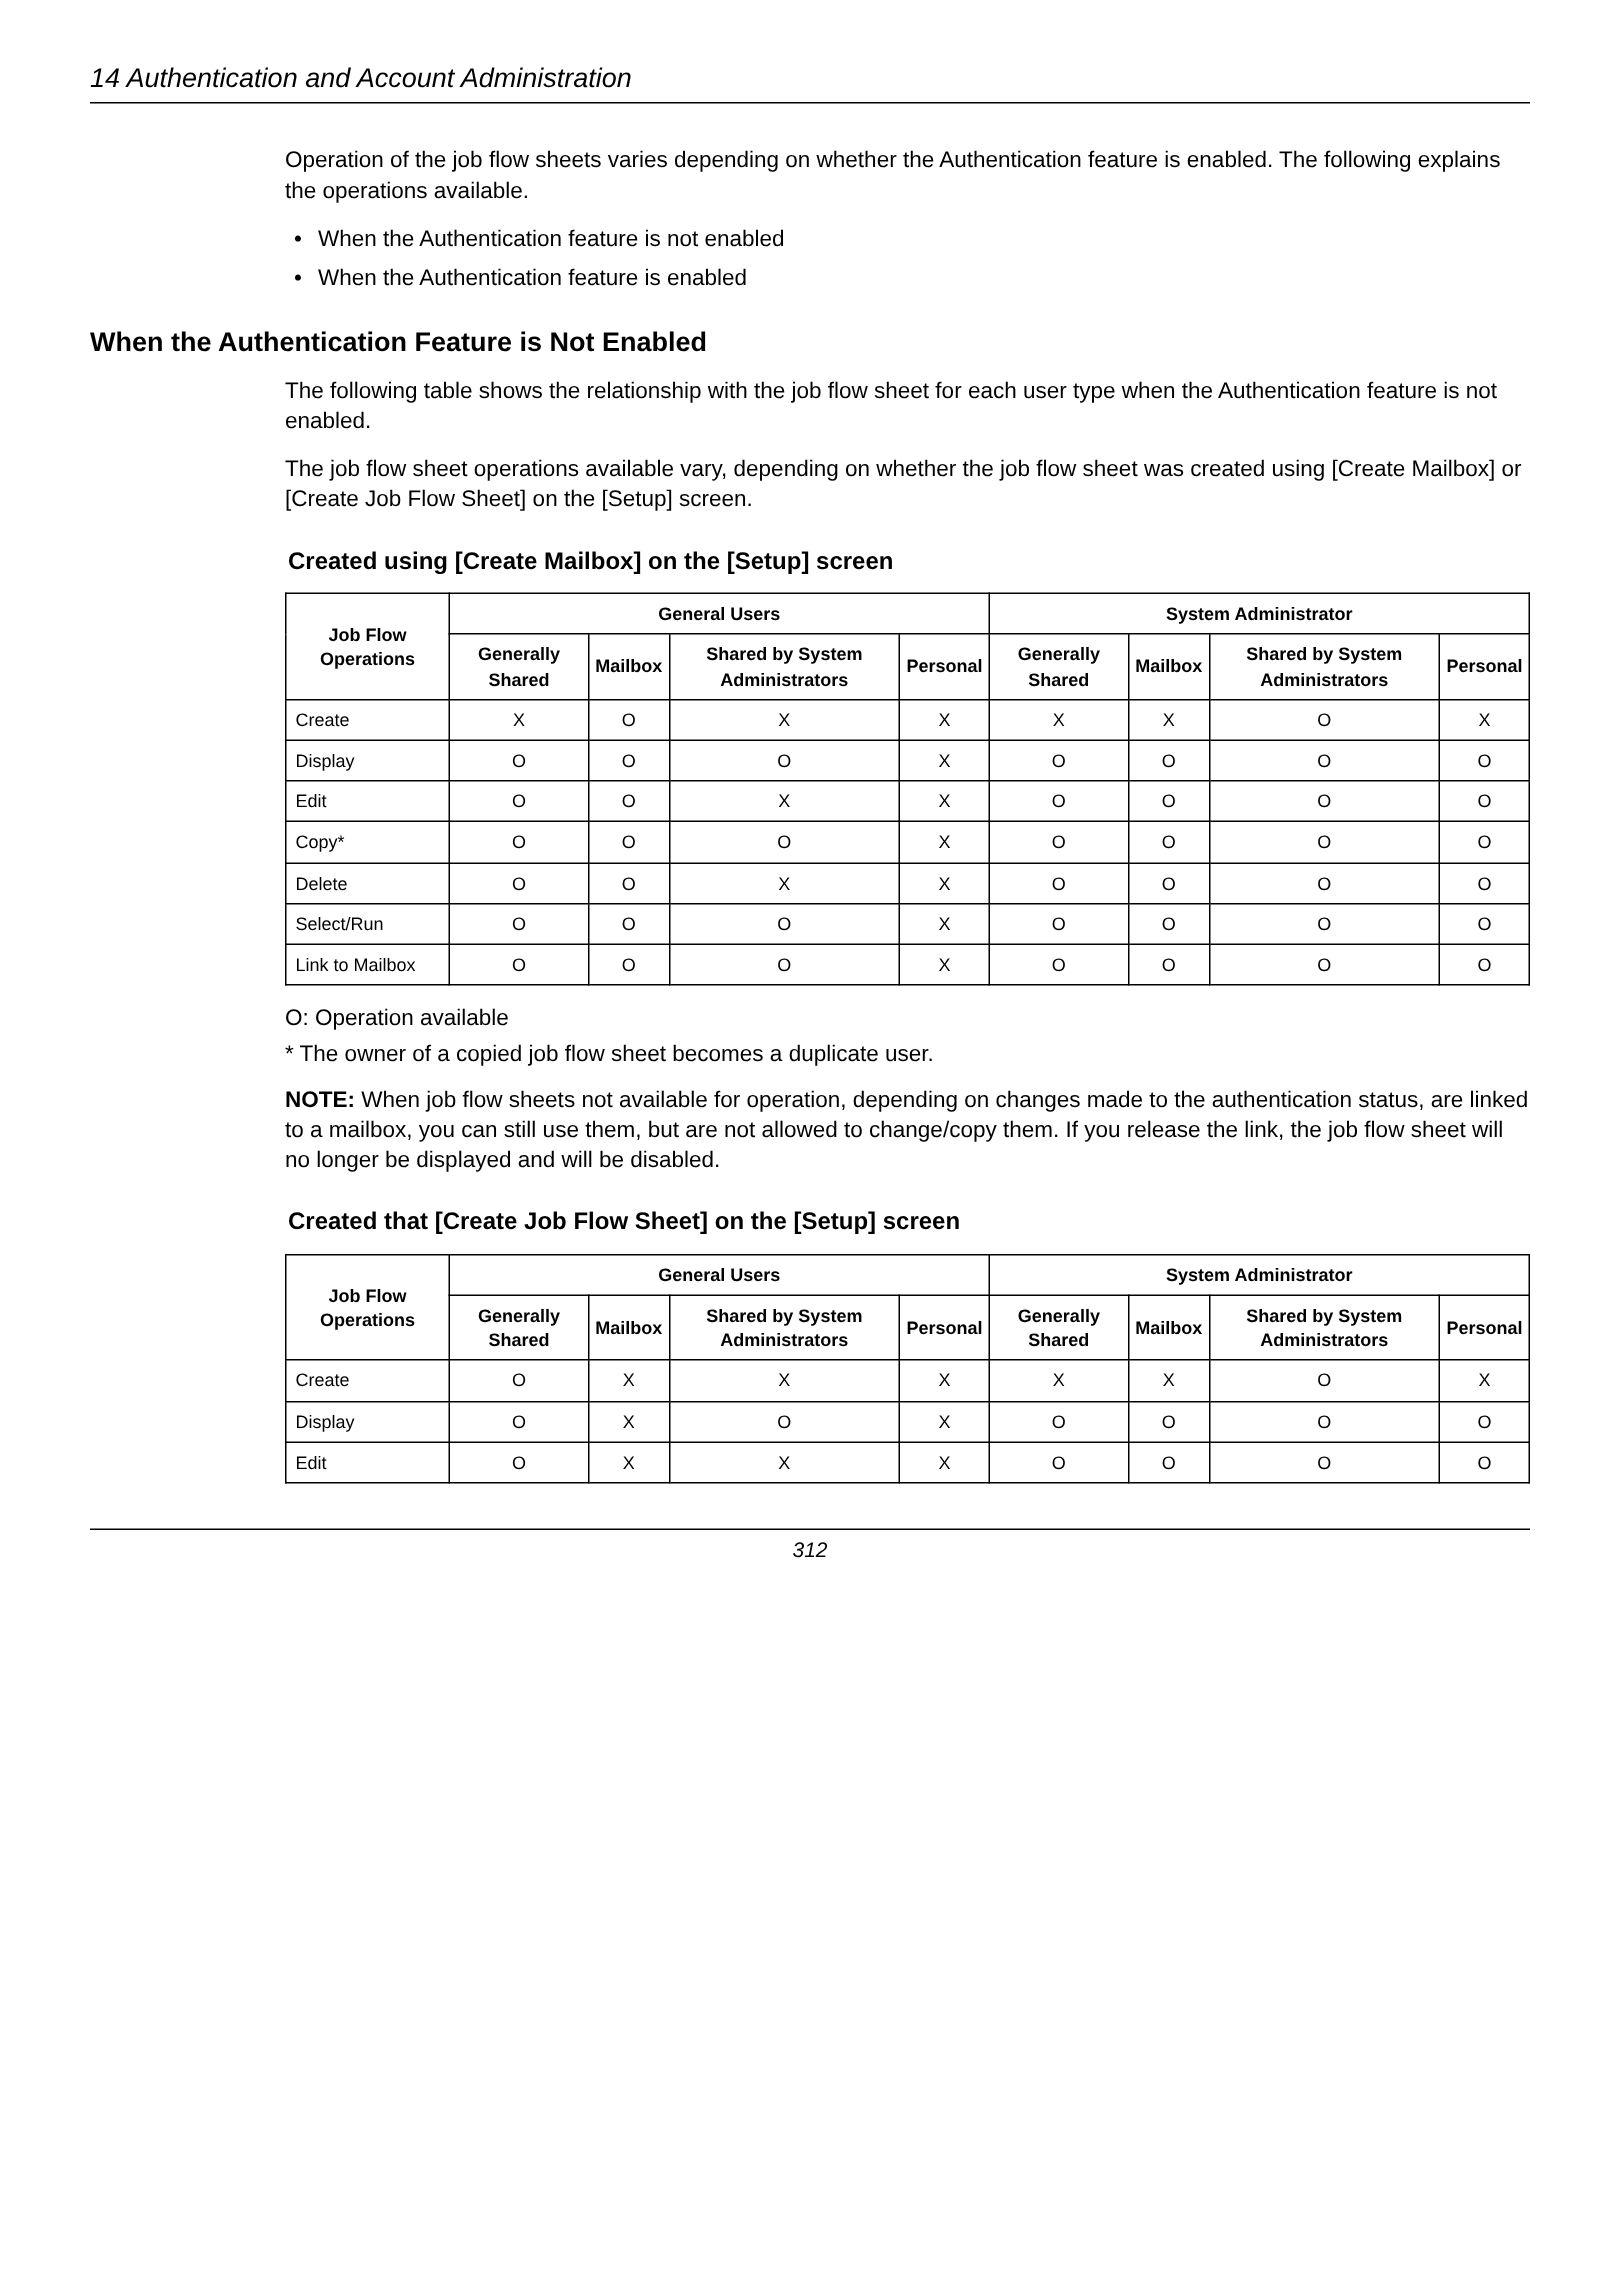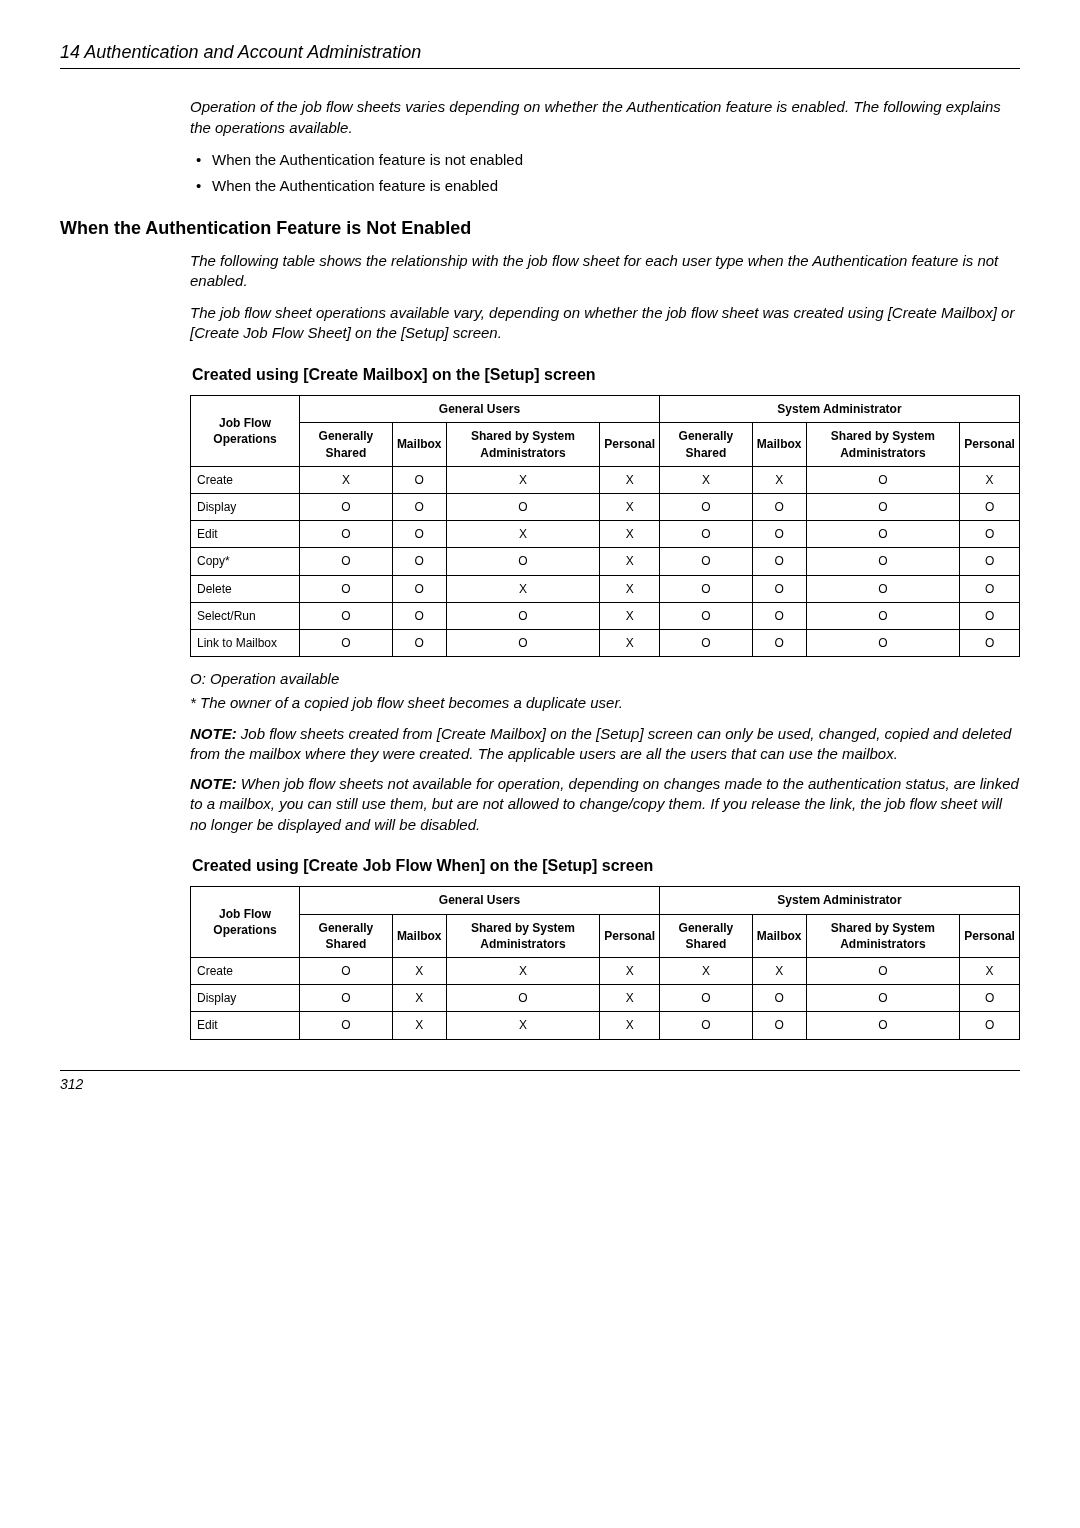--- a/index.html
+++ b/index.html
@@ -17,21 +17,21 @@
     font-size: 18px;
     margin-bottom: 4px;
   }
   .top-rule {
     border-top: 1px solid #000;
     margin-bottom: 28px;
   }
   .content-indent {
     margin-left: 130px;
   }
-  p { margin: 0 0 12px 0; font-style: italic; }
+  p { margin: 0 0 12px 0; }
   ul.bullets {
     list-style: none;
     padding-left: 0;
     margin: 0 0 20px 0;
   }
   ul.bullets li {
     padding-left: 22px;
     position: relative;
     margin-bottom: 6px;
   }
@@ -71,20 +71,21 @@
     margin-top: 32px;
   }
   .legend { margin: 4px 0; }
   .note { margin: 10px 0; }
   .footer {
     border-top: 1px solid #000;
     margin-top: 30px;
     padding-top: 4px;
     font-size: 14px;
     font-style: italic;
+    text-align: center;
   }
 </style>
 </head>
 <body>
 
 <div class="header-line">14  Authentication and Account Administration</div>
 <div class="top-rule"></div>
 
 <div class="content-indent">
 
@@ -199,28 +200,24 @@
           <td>O</td>
         </tr>
       </tbody>
   </table>
 
   <p class="legend">O: Operation available</p>
   <p class="legend">*  The owner of a copied job flow sheet becomes a duplicate user.</p>
 
   <p class="note">
     <b>NOTE:</b>
-    <span>Job flow sheets created from [Create Mailbox] on the [Setup] screen can only be used, changed, copied and deleted from the mailbox where they were created. The applicable users are all the users that can use the mailbox.</span>
-  </p>
-  <p class="note">
-    <b>NOTE:</b>
     <span>When job flow sheets not available for operation, depending on changes made to the authentication status, are linked to a mailbox, you can still use them, but are not allowed to change/copy them. If you release the link, the job flow sheet will no longer be displayed and will be disabled.</span>
   </p>
 
-  <h3 class="subhead">Created using [Create Job Flow When] on the [Setup] screen</h3>
+  <h3 class="subhead">Created that [Create Job Flow Sheet] on the [Setup] screen</h3>
 
   <table class="data">
     <thead>
       <tr>
         <th rowspan="2">Job Flow Operations</th>
         <th colspan="4">General Users</th>
         <th colspan="4">System Administrator</th>
       </tr>
       <tr>
         <th>Generally Shared</th>

